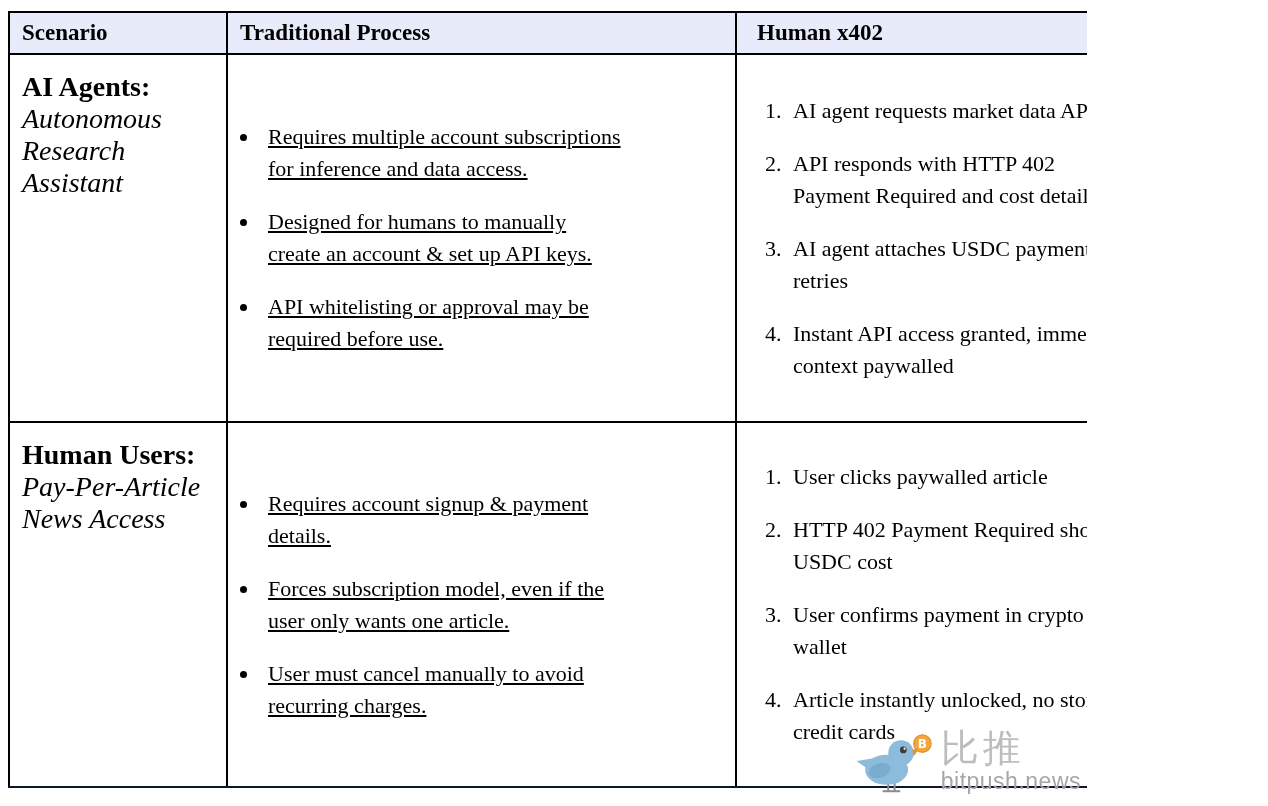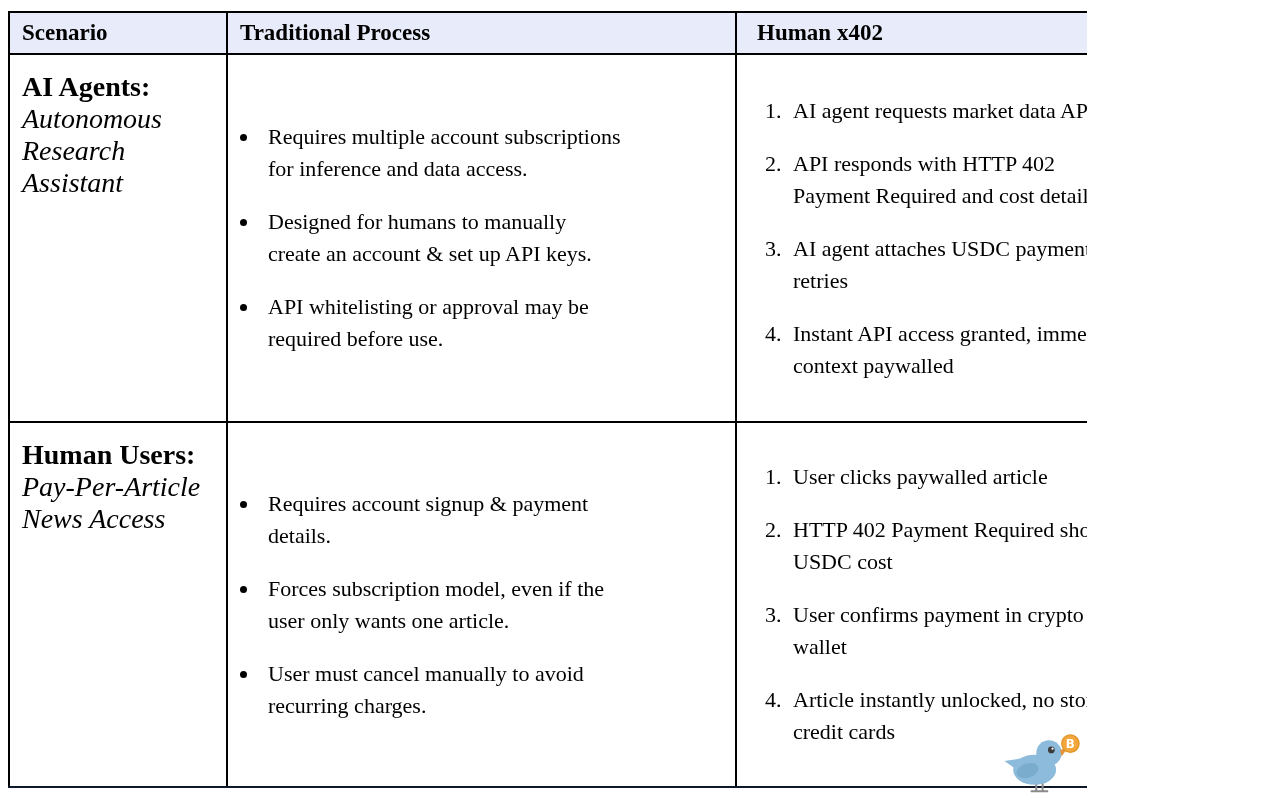--- a/index.html
+++ b/index.html
@@ -44,21 +44,21 @@
     font-size:28px;
     line-height:32px;
   }
   .scenario-title{font-weight:bold;}
   .scenario-sub{white-space:pre-line;font-style:italic;}
   td.cell-body{
     vertical-align:middle;
     font-size:22px;
     line-height:32px;
   }
-  td.cell-trad{padding-left:4px;}
+  td.cell-trad{padding-left:4px;text-decoration:underline;}
   td.cell-x402{padding-left:14px;}
   ul.bullets{
     margin:0;padding:0 4px 0 28px;
     list-style:disc;
   }
   ul.bullets li{
     padding-left:8px;
     margin:21px 0;
     white-space:pre-line;
   }
@@ -190,15 +190,19 @@
       <ellipse cx="33" cy="46" rx="14" ry="9" fill="#7aaccd" transform="rotate(-18 33 46)"></ellipse>
 
       <circle cx="63" cy="20" r="4.2" fill="#3b3b3b"></circle>
       <circle cx="64.5" cy="18.5" r="1.4" fill="#ffffff"></circle>
 
       <path d="M74,20 L85,16 L76,28 Z" fill="#e2953d"></path>
 
       <circle cx="87" cy="12" r="11" fill="#f2a63b" stroke="#e09427" stroke-width="1.5"></circle>
       <text x="87" y="17.5" text-anchor="middle" font-family="DejaVu Sans, sans-serif" font-size="15" font-weight="bold" fill="#ffffff">B</text>
     </svg>
+    <div class="wm-text">
+      <div class="wm-cn">比推</div>
+      <div class="wm-domain">bitpush.news</div>
+    </div>
   </div>
 
 </div>
 
 </body></html>

